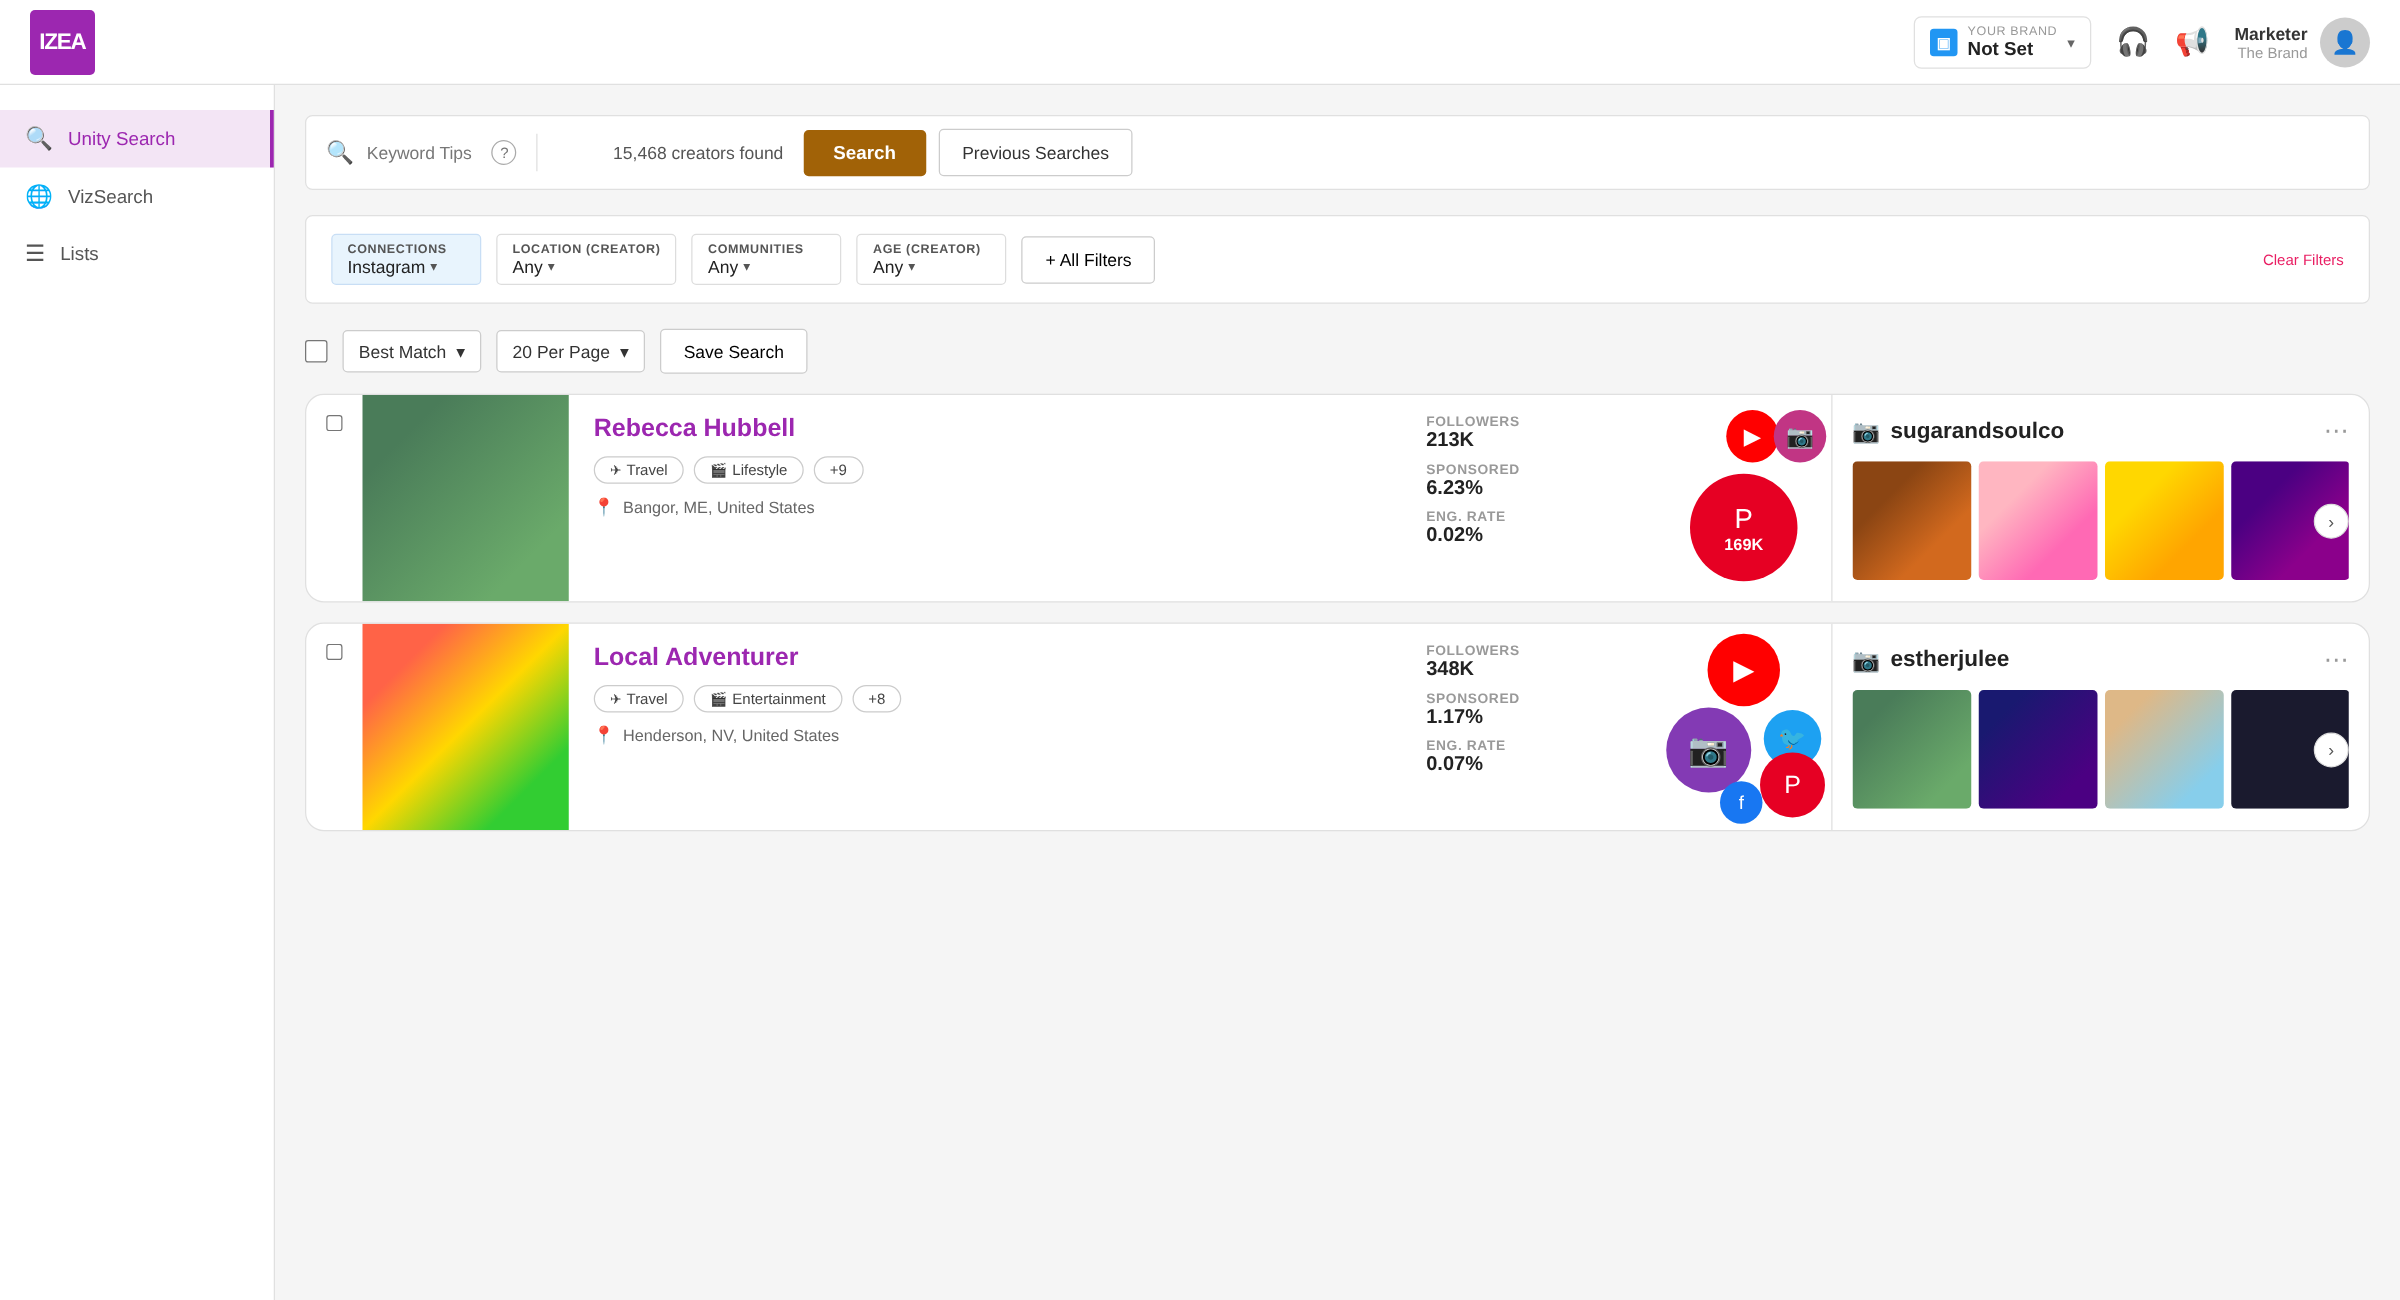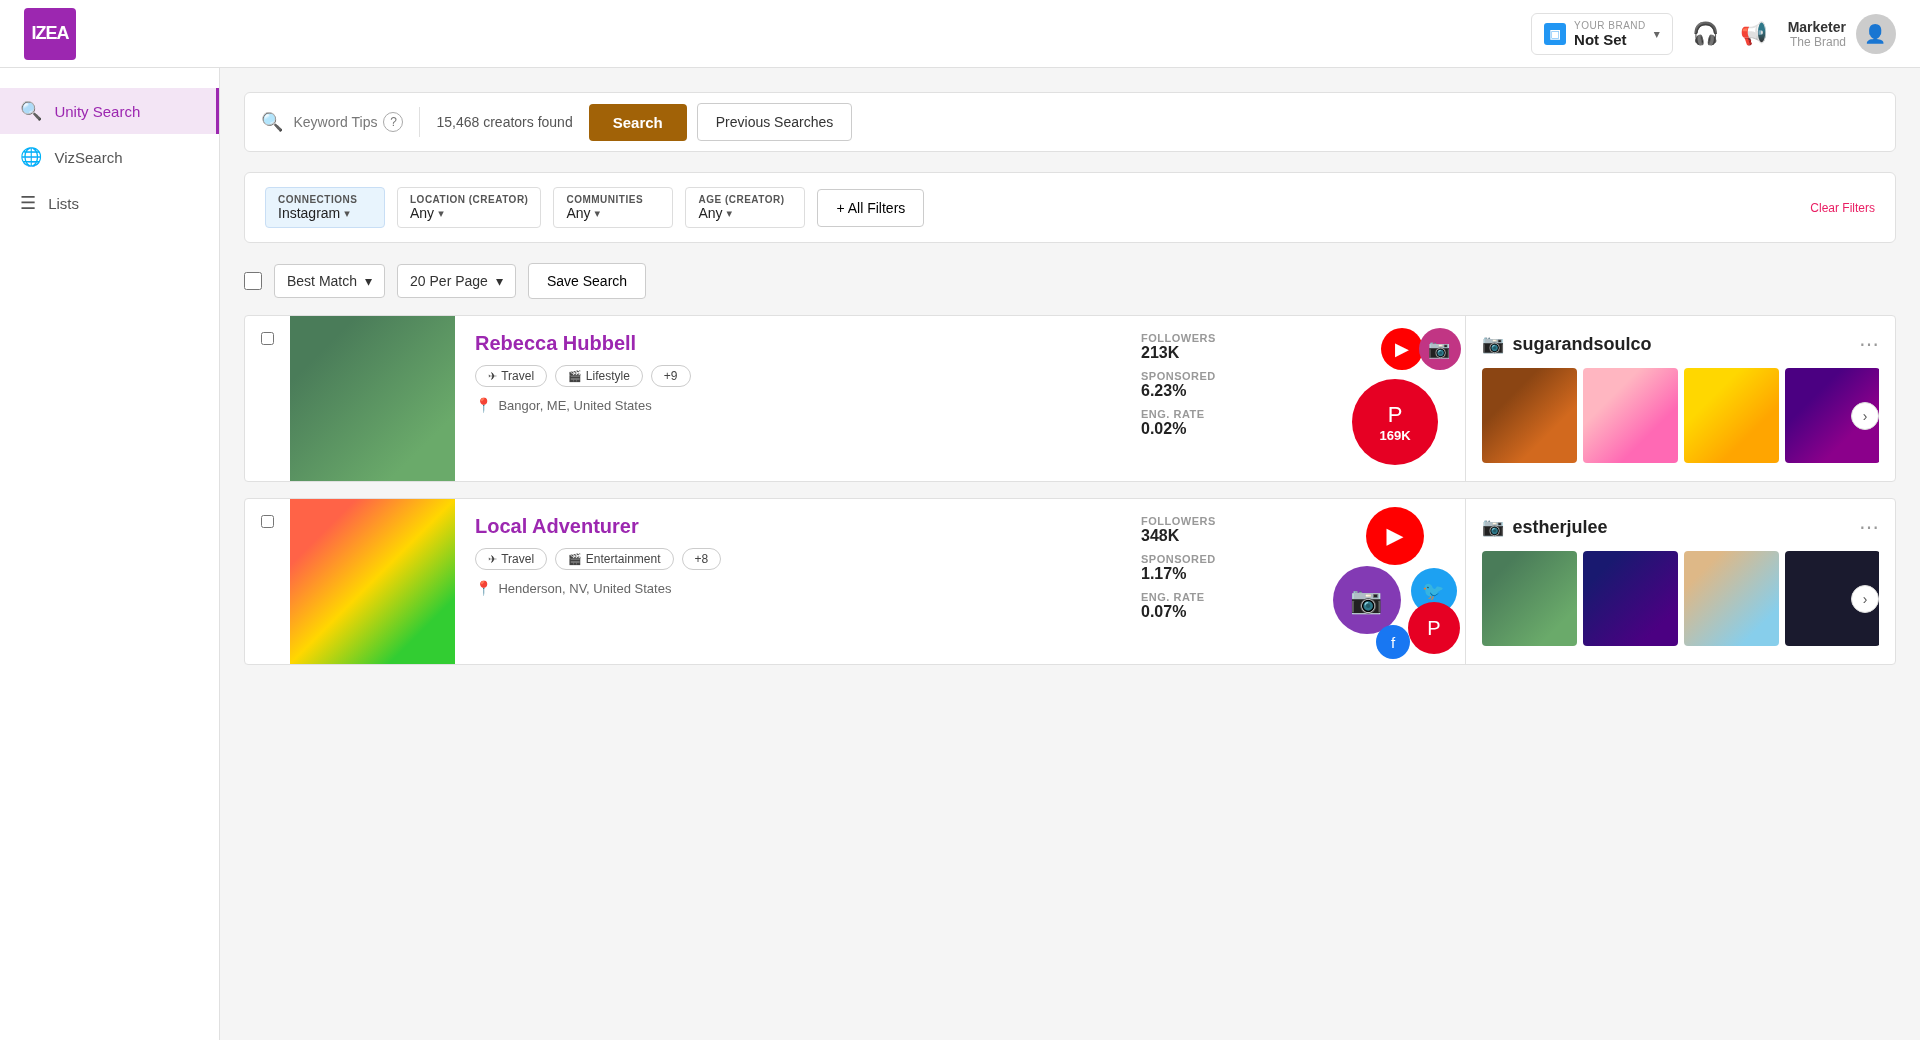--- a/index.html
+++ b/index.html
@@ -55,24 +55,24 @@
     
     .search-bar-row {
       display: flex; align-items: center; background: #fff; border: 1px solid #e0e0e0;
       border-radius: 6px; padding: 0 16px; margin-bottom: 20px; height: 60px;
     }
     .search-icon { color: #999; font-size: 18px; margin-right: 10px; }
     .search-input {
       flex: 1; border: none; outline: none; font-size: 16px; color: #999;
       background: transparent;
     }
-    .keyword-tips { display: flex; align-items: center; gap: 6px; color: #777; font-size: 14px; white-space: nowrap; }
+    .keyword-tips { display: flex; align-items: center; gap: 16px; color: #777; font-size: 14px; white-space: nowrap; }
     .help-icon { width: 20px; height: 20px; border-radius: 50%; border: 1px solid #aaa; display: flex; align-items: center; justify-content: center; font-size: 12px; color: #777; cursor: pointer; }
     .divider-v { width: 1px; height: 30px; background: #e0e0e0; margin: 0 16px; }
-    .creators-count { font-size: 14px; color: #555; white-space: nowrap; margin-right: 16px; }
+    .creators-count { font-size: 14px; color: #555; white-space: nowrap; margin-right: 16px; margin-left: 44px; }
     .btn-search {
       background: #a16207; color: #fff; border: none; border-radius: 4px;
       padding: 10px 24px; font-size: 15px; font-weight: 600; cursor: pointer; white-space: nowrap;
     }
     .btn-prev-searches {
       background: #fff; color: #333; border: 1px solid #ccc; border-radius: 4px;
       padding: 10px 18px; font-size: 14px; font-weight: 500; cursor: pointer; margin-left: 10px; white-space: nowrap;
     }
 
     
@@ -103,21 +103,21 @@
       border: 1px solid #ccc; border-radius: 4px; padding: 8px 12px; background: #fff;
       font-size: 14px; cursor: pointer; display: flex; align-items: center; gap: 8px;
     }
     .btn-save-search {
       border: 1px solid #ccc; background: #fff; border-radius: 4px; padding: 9px 18px;
       font-size: 14px; cursor: pointer; font-weight: 500;
     }
 
     
     .creator-card {
-      background: #fff; border: 1px solid #e0e0e0; border-radius: 4px;
+      background: #fff; border: 1px solid #e0e0e0; border-radius: 15px;
       display: flex; margin-bottom: 16px; overflow: hidden;
     }
     .card-checkbox { padding: 16px; display: flex; align-items: flex-start; }
     .card-image { width: 165px; height: 165px; object-fit: cover; flex-shrink: 0; background: #ccc; }
     .card-main { flex: 1; padding: 16px 20px; }
     .creator-name { font-size: 20px; font-weight: 700; color: #9c27b0; margin-bottom: 10px; cursor: pointer; }
     .tags { display: flex; gap: 8px; flex-wrap: wrap; margin-bottom: 10px; }
     .tag {
       border: 1px solid #ccc; border-radius: 20px; padding: 3px 12px; font-size: 12px; color: #444;
       display: flex; align-items: center; gap: 4px;

